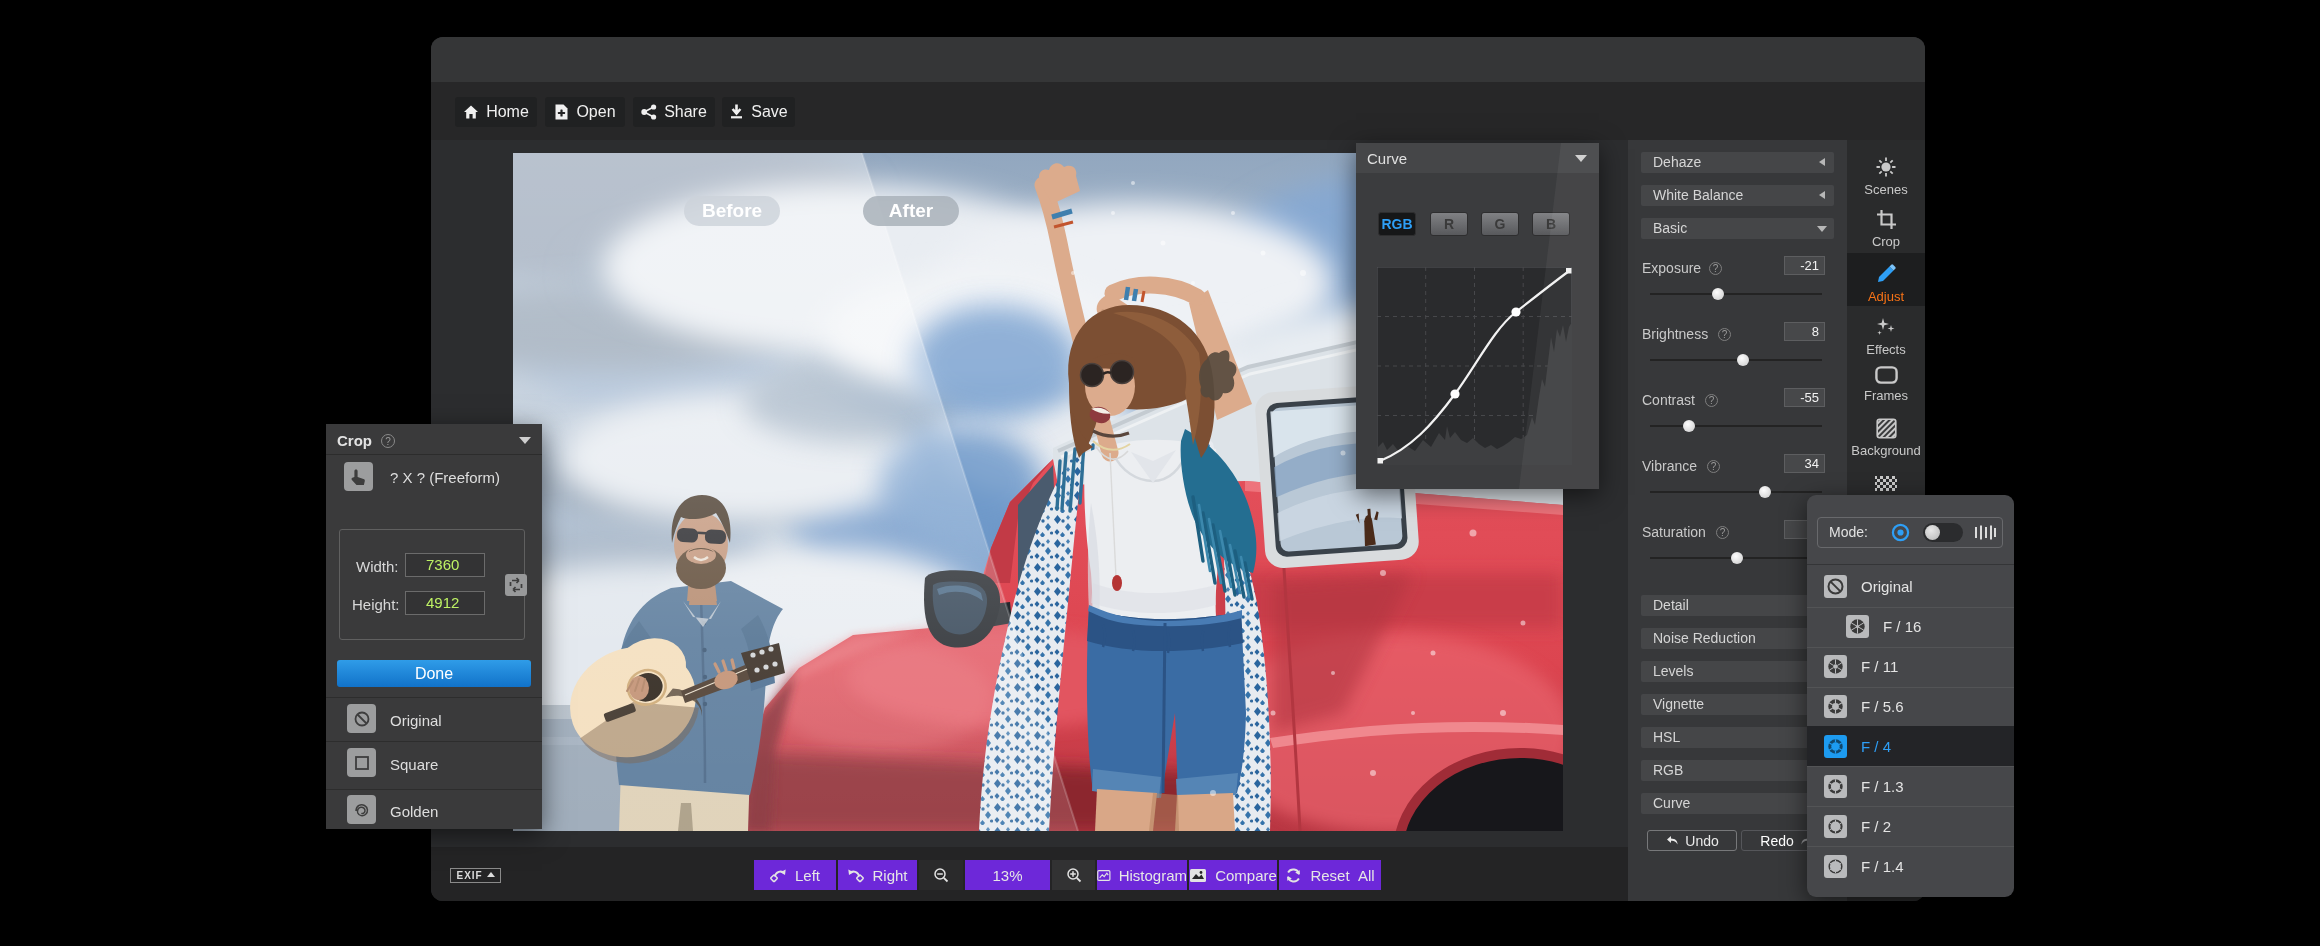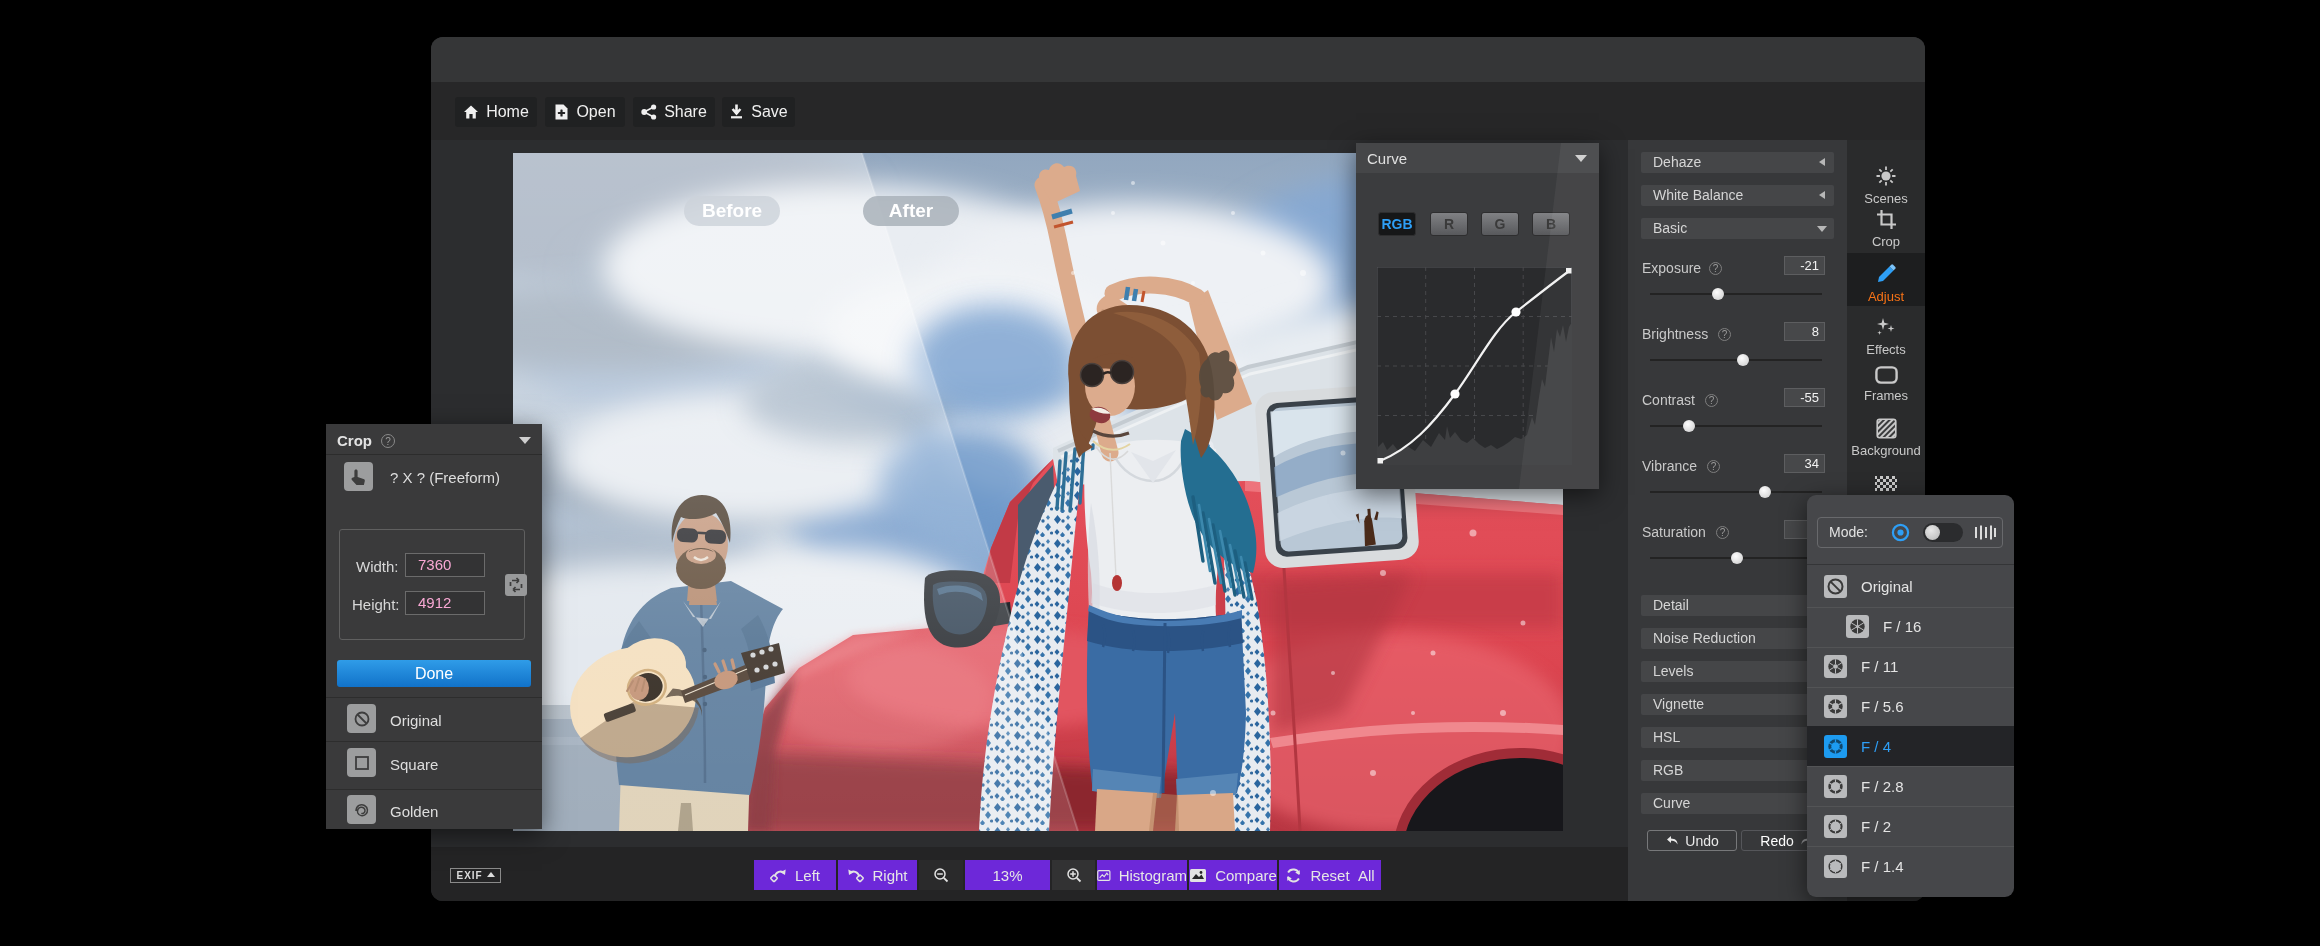--- a/index.html
+++ b/index.html
@@ -38,21 +38,21 @@
 .tool svg { display:block; margin:0 auto 4px; }
 #adjustActive { position:absolute; left:0; top:113px; width:78px; height:53px; background:#1d1e1f; }
 #photo { position:absolute; left:82px; top:116px; width:1050px; height:678px; overflow:hidden; }
 .bbtn { position:absolute; top:0; height:30px; background:#6d28d9; color:#e6e6e6; font-size:15px;
   display:flex; align-items:center; justify-content:center; gap:8px; }
 
 .fpanel { position:absolute; background:#3c3d3f; box-shadow:0 6px 24px rgba(0,0,0,.55); }
 .cicon { position:absolute; width:29px; height:29px; background:#9c9d9e; border-radius:4px;
   display:flex; align-items:center; justify-content:center; }
 .cinput { position:absolute; width:80px; height:24px; background:#333334; border:1px solid #6b6b6b;
-  color:#f9a8d4; font-size:15px; line-height:22px; padding-left:12px; }
+  color:#bef264; font-size:15px; line-height:22px; padding-left:20px; }
 .ctab { position:absolute; top:69px; width:38px; height:24px; border-radius:3px;
   background:linear-gradient(#808184,#58595c); border:1px solid #2e2e2f; color:#3a3a3a;
   font-size:14px; font-weight:bold; text-align:center; line-height:22px; }
 .ctab.on { background:#161718; color:#2e9ff6; }
 .frow { position:absolute; left:0; width:100%; height:38px; }
 .ficon { position:absolute; left:17px; top:7px; width:23px; height:23px; }
 .ficon svg { display:block; }
 .flab { position:absolute; left:54px; top:10px; color:#e4e4e4; font-size:15px; }
 .fsep { position:absolute; left:0; width:100%; height:1px; background:rgba(255,255,255,0.07); }
 </style>
@@ -476,21 +476,21 @@
       <div style="position:absolute; left:19px; top:690px; width:90px; height:21px; border:1px solid #77787a; border-radius:3px; color:#e9e9e9; font-size:14px; display:flex; align-items:center; justify-content:center; gap:6px;">
         <svg width="14" height="11" viewBox="0 0 14 11">
             <path d="M6 1 L2 4.5 L6 8 L6 5.8 C9 5.5 11 6.5 12.5 9.5 C12.5 5 10 3.6 6 3.4 Z" fill="#e9e9e9"></path>
           </svg>Undo</div>
       <div style="position:absolute; left:113px; top:690px; width:92px; height:21px; border:1px solid #55565a; border-radius:3px; color:#ffffff; font-size:14px; display:flex; align-items:center; justify-content:center; gap:6px;">Redo
         <svg width="14" height="11" viewBox="0 0 14 11">
             <path d="M8 1 L12 4.5 L8 8 L8 5.8 C5 5.5 3 6.5 1.5 9.5 C1.5 5 4 3.6 8 3.4 Z" fill="#8f9092"></path>
           </svg></div>
     </div>
     <div id="toolcol">
-      <div class="tool" style="top:25px;">
+      <div class="tool" style="top:16px;">
         <svg width="22" height="22" viewBox="0 0 22 22">
             <circle cx="11" cy="11" r="4.6" fill="#c9c9c9"></circle>
             <g stroke="#c9c9c9" stroke-width="1.8">
               <path d="M11 1.5 v3.4 M11 17.1 v3.4 M1.5 11 h3.4 M17.1 11 h3.4 M4.3 4.3 l2.4 2.4 M15.3 15.3 l2.4 2.4 M17.7 4.3 l-2.4 2.4 M6.7 15.3 l-2.4 2.4"></path>
             </g>
           </svg>
         Scenes</div>
       <div class="tool" style="top:69px;">
         <svg width="21" height="21" viewBox="0 0 21 21">
             <path d="M5.5 1 v14.5 h14.5" stroke="#c9c9c9" stroke-width="2.2" fill="none"></path>
@@ -657,21 +657,21 @@
     <div class="frow" style="top:273px;">
         <span class="ficon">
           <svg width="23" height="23" viewBox="0 0 23 23">
             <rect width="23" height="23" rx="3" fill="#b9babc"></rect>
             <circle cx="11.5" cy="11.5" r="5.9" stroke="#3a3a3a" stroke-width="2.6" fill="none"></circle>
             <g stroke="#b9babc" stroke-width="1.1">
               <path d="M11.5 7.3 L11.5 4.3 M15.1 9.4 L17.7 7.9 M15.1 13.6 L17.7 15.1 M11.5 15.7 L11.5 18.7 M7.9 13.6 L5.3 15.1 M7.9 9.4 L5.3 7.9"></path>
             </g>
           </svg>
         </span>
-        <span class="flab">F / 2.8</span>
+        <span class="flab">F / 1.3</span>
       </div>
     <div class="fsep" style="top:311px;"></div>
     <div class="frow" style="top:313px;">
         <span class="ficon">
           <svg width="23" height="23" viewBox="0 0 23 23">
             <rect width="23" height="23" rx="3" fill="#b9babc"></rect>
             <circle cx="11.5" cy="11.5" r="6.1" stroke="#3a3a3a" stroke-width="2" fill="none"></circle>
             <g stroke="#b9babc" stroke-width="1">
               <path d="M11.5 7 L11.5 4.6 M15.3 9.3 L17.5 8 M15.3 13.7 L17.5 15 M11.5 16 L11.5 18.4 M7.7 13.7 L5.5 15 M7.7 9.3 L5.5 8"></path>
             </g>

